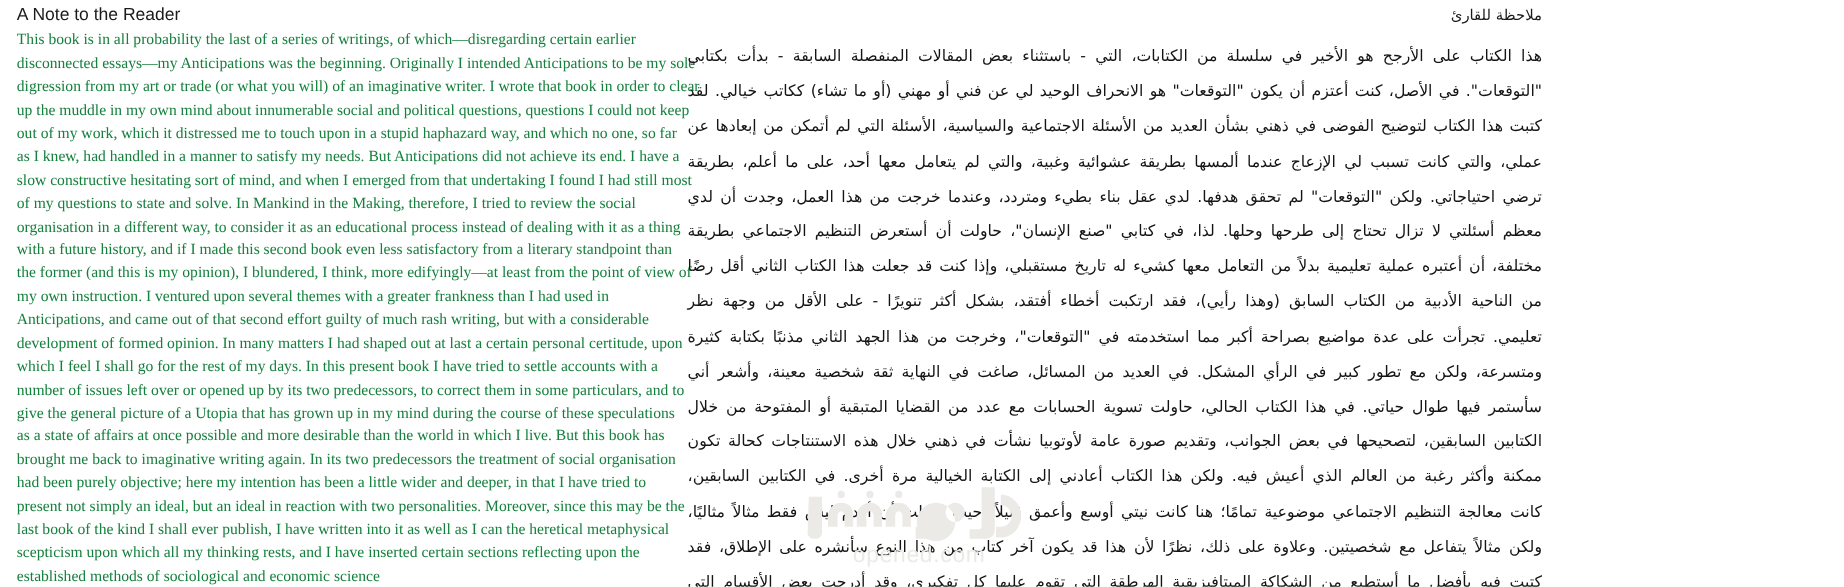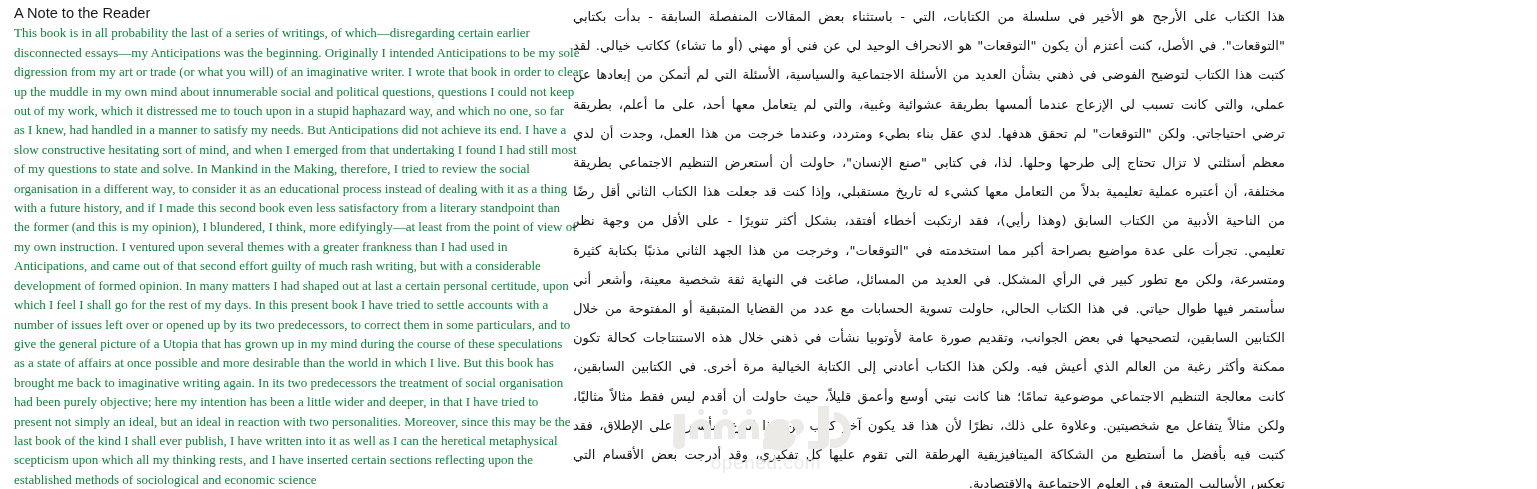--- a/index.html
+++ b/index.html
@@ -131,20 +131,21 @@
 as a state of affairs at once possible and more desirable than the world in which I live. But this book has
 brought me back to imaginative writing again. In its two predecessors the treatment of social organisation
 had been purely objective; here my intention has been a little wider and deeper, in that I have tried to
 present not simply an ideal, but an ideal in reaction with two personalities. Moreover, since this may be the
 last book of the kind I shall ever publish, I have written into it as well as I can the heretical metaphysical
 scepticism upon which all my thinking rests, and I have inserted certain sections reflecting upon the
 established methods of sociological and economic science</div>
   </div>
 
   <div class="col-ar">
+    <div class="ar-heading">ملاحظة للقارئ</div>
     <div class="ar-body">هذا الكتاب على الأرجح هو الأخير في سلسلة من الكتابات، التي - باستثناء بعض المقالات المنفصلة السابقة - بدأت بكتابي "التوقعات". في الأصل، كنت أعتزم أن يكون "التوقعات" هو الانحراف الوحيد لي عن فني أو مهني (أو ما تشاء) ككاتب خيالي. لقد كتبت هذا الكتاب لتوضيح الفوضى في ذهني بشأن العديد من الأسئلة الاجتماعية والسياسية، الأسئلة التي لم أتمكن من إبعادها عن عملي، والتي كانت تسبب لي الإزعاج عندما ألمسها بطريقة عشوائية وغبية، والتي لم يتعامل معها أحد، على ما أعلم، بطريقة ترضي احتياجاتي. ولكن "التوقعات" لم تحقق هدفها. لدي عقل بناء بطيء ومتردد، وعندما خرجت من هذا العمل، وجدت أن لدي معظم أسئلتي لا تزال تحتاج إلى طرحها وحلها. لذا، في كتابي "صنع الإنسان"، حاولت أن أستعرض التنظيم الاجتماعي بطريقة مختلفة، أن أعتبره عملية تعليمية بدلاً من التعامل معها كشيء له تاريخ مستقبلي، وإذا كنت قد جعلت هذا الكتاب الثاني أقل رضًا من الناحية الأدبية من الكتاب السابق (وهذا رأيي)، فقد ارتكبت أخطاء أفتقد، بشكل أكثر تنويرًا - على الأقل من وجهة نظر تعليمي. تجرأت على عدة مواضيع بصراحة أكبر مما استخدمته في "التوقعات"، وخرجت من هذا الجهد الثاني مذنبًا بكتابة كثيرة ومتسرعة، ولكن مع تطور كبير في الرأي المشكل. في العديد من المسائل، صاغت في النهاية ثقة شخصية معينة، وأشعر أني سأستمر فيها طوال حياتي. في هذا الكتاب الحالي، حاولت تسوية الحسابات مع عدد من القضايا المتبقية أو المفتوحة من خلال الكتابين السابقين، لتصحيحها في بعض الجوانب، وتقديم صورة عامة لأوتوبيا نشأت في ذهني خلال هذه الاستنتاجات كحالة تكون ممكنة وأكثر رغبة من العالم الذي أعيش فيه. ولكن هذا الكتاب أعادني إلى الكتابة الخيالية مرة أخرى. في الكتابين السابقين، كانت معالجة التنظيم الاجتماعي موضوعية تمامًا؛ هنا كانت نيتي أوسع وأعمق قليلاً، حيث حاولت أن أقدم ليس فقط مثالاً مثاليًا، ولكن مثالاً يتفاعل مع شخصيتين. وعلاوة على ذلك، نظرًا لأن هذا قد يكون آخر كتاب من هذا النوع سأنشره على الإطلاق، فقد كتبت فيه بأفضل ما أستطيع من الشكاكة الميتافيزيقية الهرطقة التي تقوم عليها كل تفكيري، وقد أدرجت بعض الأقسام التي تعكس الأساليب المتبعة في العلوم الاجتماعية والاقتصادية.</div>
   </div>
 
   <div id="watermark">
     <svg class="wm-logo" viewBox="0 0 196 50" xmlns="http://www.w3.org/2000/svg">
       <g fill="#eceae6">
 
         <path d="M6 10 h11 v30 a5 5 0 0 1 -5 5 h-2 a5 5 0 0 1 -5 -5 z"></path>
         <path d="M22 26 c0 -6 5 -11 11 -11 c6 0 10 4 10 10 v10 h-7 v-9 c0 -2 -1 -4 -3 -4
                  c-2 0 -3 2 -3 4 v9 h-8 z"></path>

